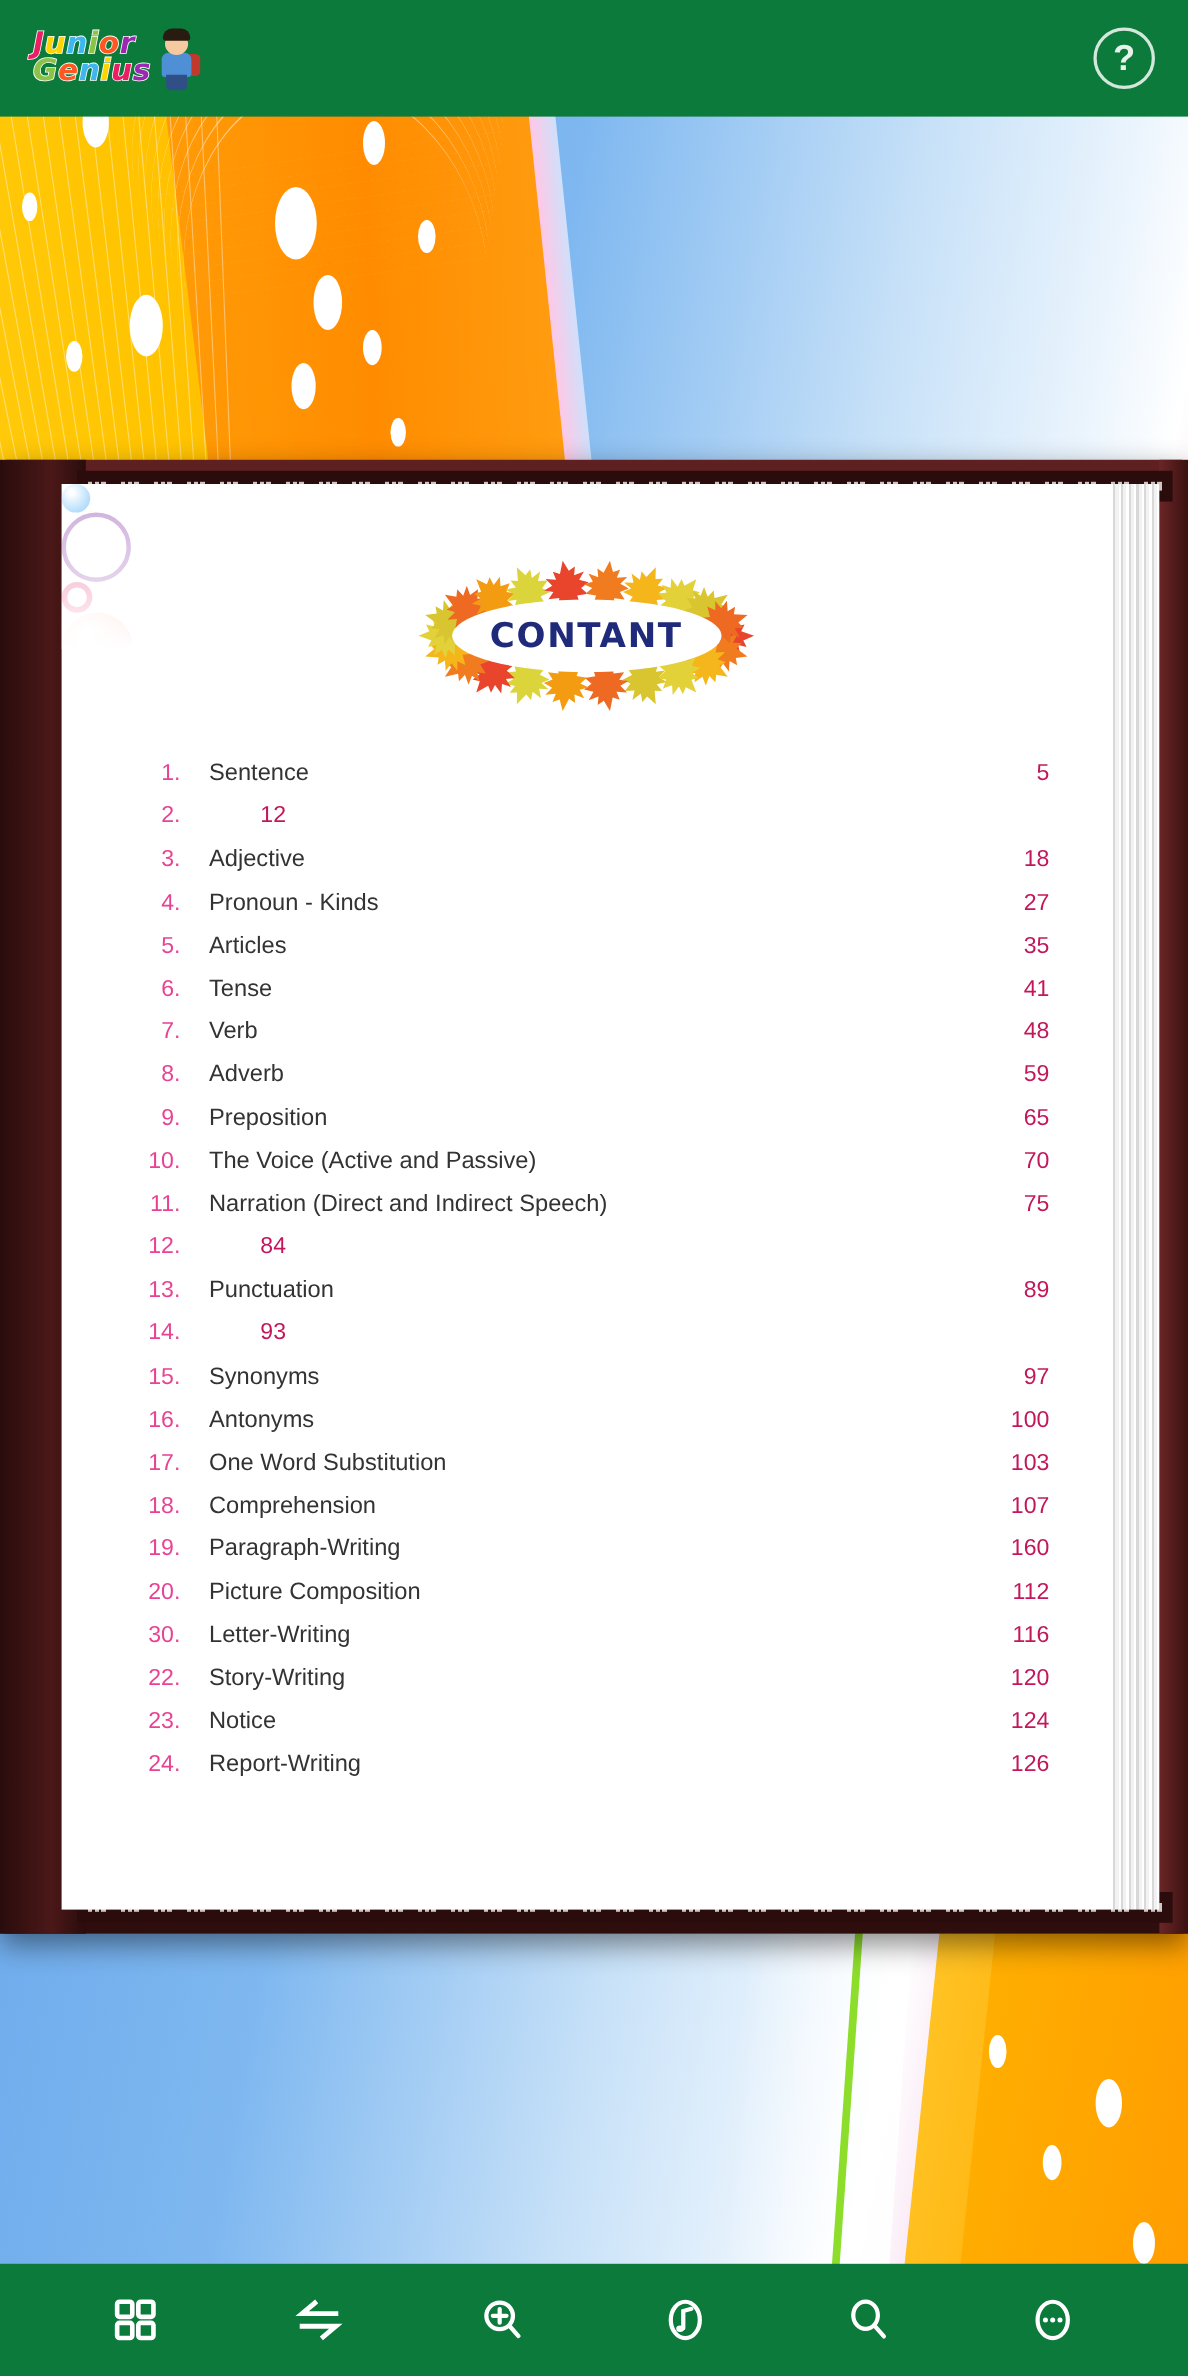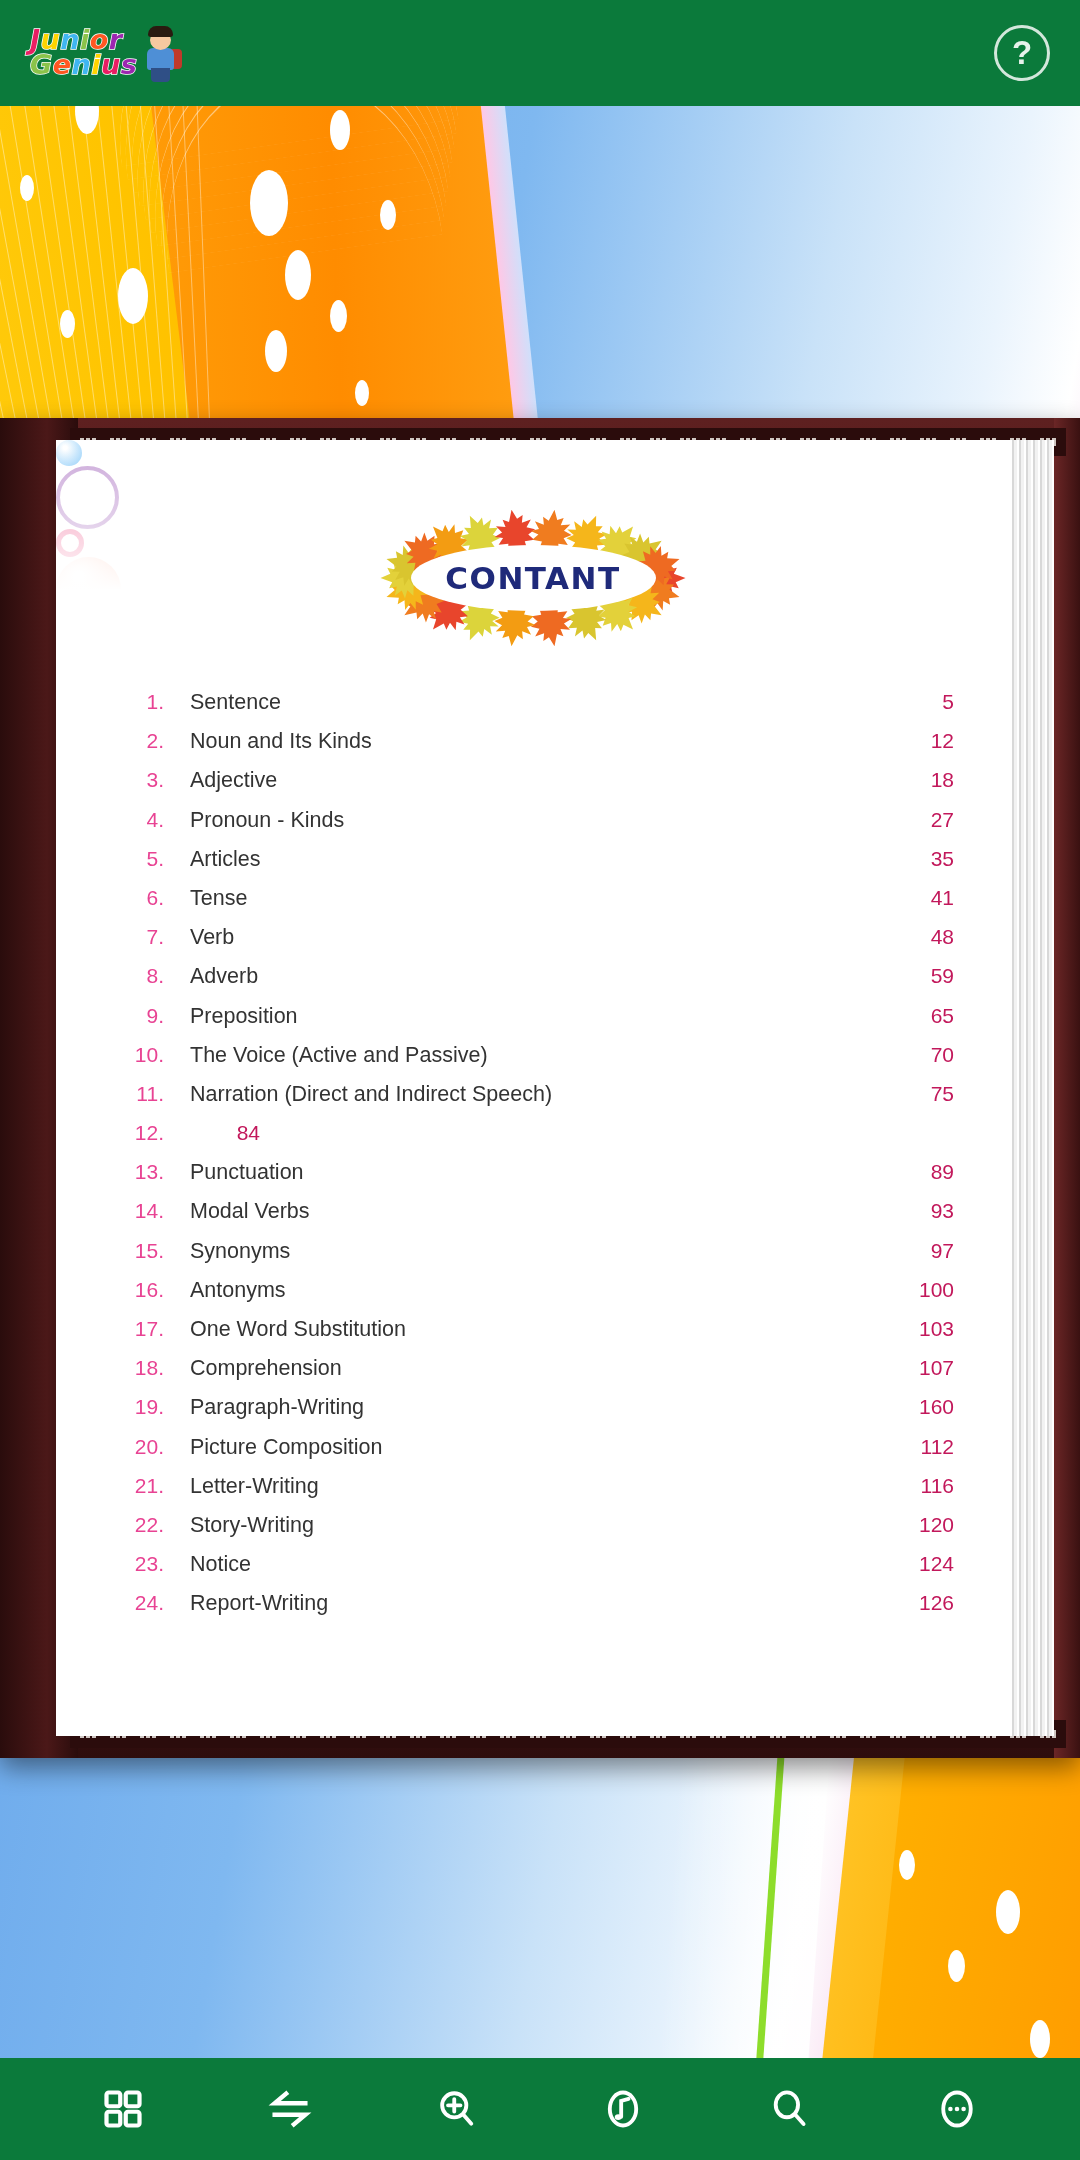--- a/index.html
+++ b/index.html
@@ -379,21 +379,20 @@
         </div>
 
         <div class="toc" id="toc">
             <div class="toc-row">
               <div class="toc-num">1.</div>
               <div class="toc-title">Sentence</div>
               <div class="toc-page">5</div>
             </div>
             <div class="toc-row">
               <div class="toc-num">2.</div>
-              <div class="toc-title">Noun and Its Kinds</div>
               <div class="toc-page">12</div>
             </div>
             <div class="toc-row">
               <div class="toc-num">3.</div>
               <div class="toc-title">Adjective</div>
               <div class="toc-page">18</div>
             </div>
             <div class="toc-row">
               <div class="toc-num">4.</div>
               <div class="toc-title">Pronoun - Kinds</div>
@@ -438,21 +437,20 @@
               <div class="toc-num">12.</div>
               <div class="toc-page">84</div>
             </div>
             <div class="toc-row">
               <div class="toc-num">13.</div>
               <div class="toc-title">Punctuation</div>
               <div class="toc-page">89</div>
             </div>
             <div class="toc-row">
               <div class="toc-num">14.</div>
-              <div class="toc-title">Modal Verbs</div>
               <div class="toc-page">93</div>
             </div>
             <div class="toc-row">
               <div class="toc-num">15.</div>
               <div class="toc-title">Synonyms</div>
               <div class="toc-page">97</div>
             </div>
             <div class="toc-row">
               <div class="toc-num">16.</div>
               <div class="toc-title">Antonyms</div>
@@ -472,21 +470,21 @@
               <div class="toc-num">19.</div>
               <div class="toc-title">Paragraph-Writing</div>
               <div class="toc-page">160</div>
             </div>
             <div class="toc-row">
               <div class="toc-num">20.</div>
               <div class="toc-title">Picture Composition</div>
               <div class="toc-page">112</div>
             </div>
             <div class="toc-row">
-              <div class="toc-num">21.</div>
+              <div class="toc-num">30.</div>
               <div class="toc-title">Letter-Writing</div>
               <div class="toc-page">116</div>
             </div>
             <div class="toc-row">
               <div class="toc-num">22.</div>
               <div class="toc-title">Story-Writing</div>
               <div class="toc-page">120</div>
             </div>
             <div class="toc-row">
               <div class="toc-num">23.</div>

